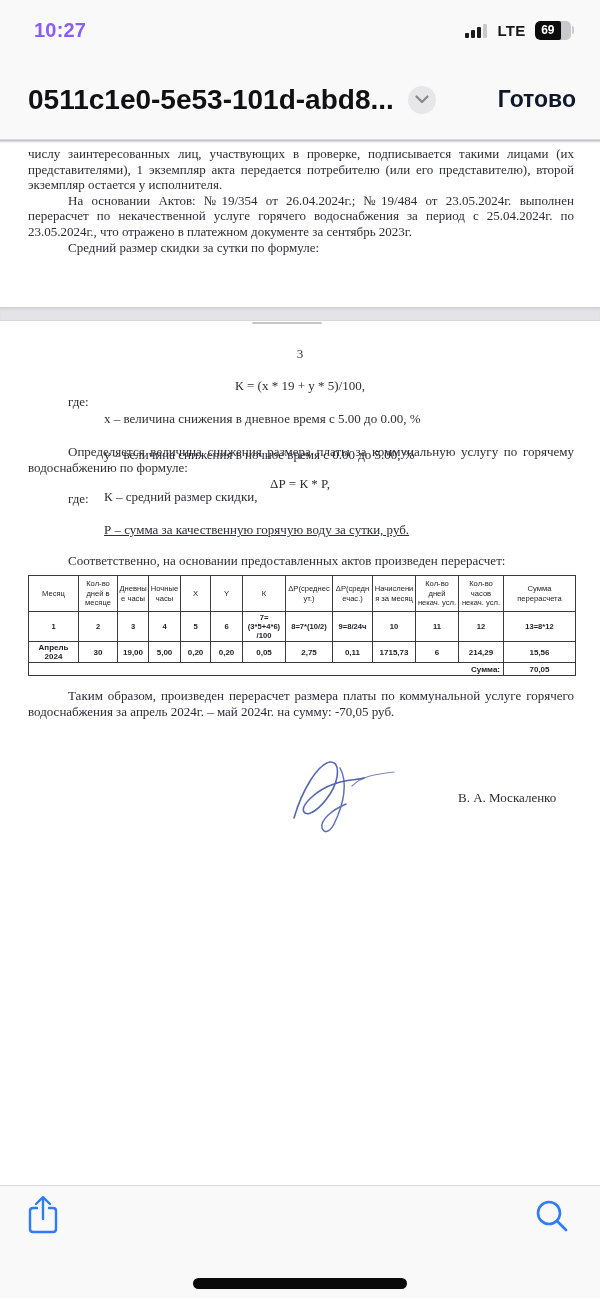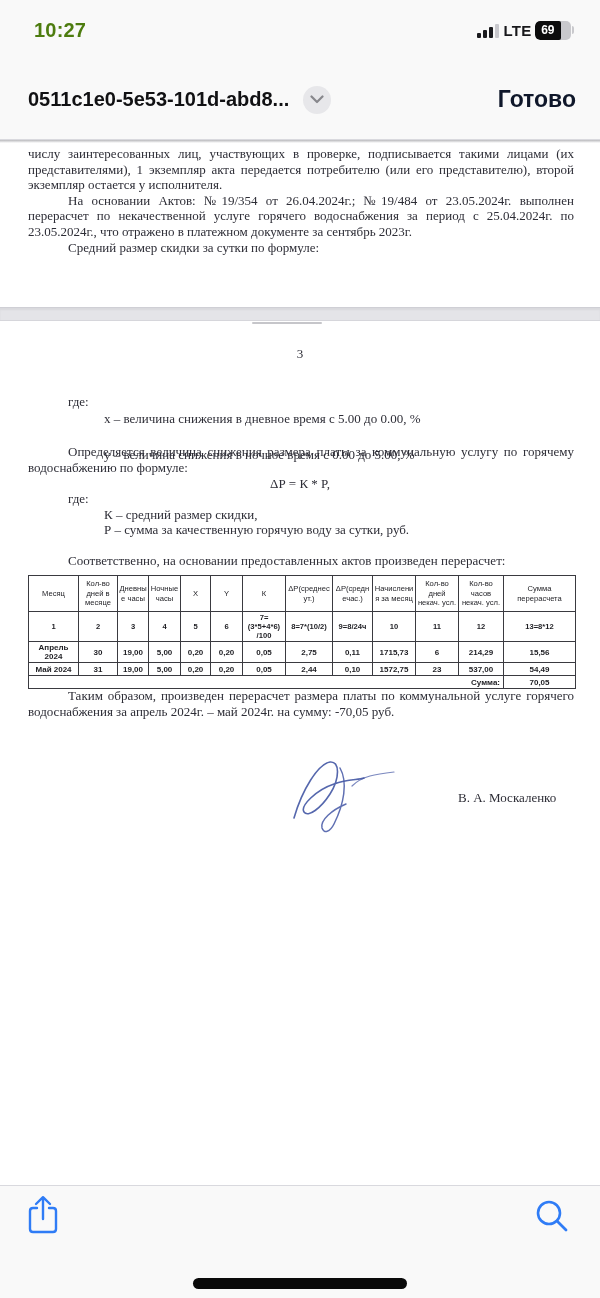--- a/index.html
+++ b/index.html
@@ -5,31 +5,31 @@
   * { margin:0; padding:0; box-sizing:border-box; }
   html,body { width:600px; }
   body {
     width:600px; height:1298px; position:relative; overflow:hidden;
     background:#fff; font-family:"Liberation Sans", sans-serif;
     -webkit-font-smoothing:antialiased;
   }
   
   .status-bar{position:absolute;left:0;top:0;width:600px;height:60px;background:#f9f9f9;
     display:flex;align-items:center;justify-content:space-between;padding:0 26px 0 34px;}
-  .sb-time{font-size:20px;font-weight:700;color:#4d7c0f;letter-spacing:.2px;text-align:right;}
-  .sb-right{display:flex;align-items:center;gap:3px;}
+  .sb-time{font-size:20px;font-weight:700;color:#8b5cf6;letter-spacing:.2px;text-align:right;}
+  .sb-right{display:flex;align-items:center;gap:9px;}
   .sb-lte{font-size:15px;font-weight:600;color:#18181b;letter-spacing:.3px;}
   .battery{position:relative;width:36px;height:19px;border-radius:5px;background:#c9c9cd;overflow:hidden;}
   .battery .fill{position:absolute;left:0;top:0;bottom:0;width:74%;background:#0c0c0d;border-radius:5px 2px 2px 5px;
     display:flex;align-items:center;justify-content:center;color:#fff;font-size:12px;font-weight:700;}
   .battery-nub{width:2.5px;height:8px;background:#c9c9cd;border-radius:0 2px 2px 0;margin-left:1px;}
   
   .nav-bar{position:absolute;left:0;top:60px;width:600px;height:80px;background:#f9f9f9;
     border-bottom:1px solid #d9d9de;display:flex;align-items:center;padding:0 24px 0 28px;}
-  .nav-title{font-size:20px;font-weight:700;color:#111113;white-space:nowrap;overflow:hidden;max-width:390px;}
+  .nav-title{font-size:28px;font-weight:700;color:#111113;white-space:nowrap;overflow:hidden;max-width:390px;}
   .chev-btn{width:28px;height:28px;border-radius:50%;background:#e7e7ea;display:flex;align-items:center;
     justify-content:center;margin-left:14px;flex:0 0 auto;}
   .done-btn{margin-left:auto;font-size:23px;font-weight:600;color:#0f172a;background:none;border:none;
     font-family:"Liberation Sans",sans-serif;}
   
   .doc{position:absolute;left:0;top:140px;width:600px;height:1045px;background:#fff;}
   .scan-top{position:absolute;left:0;top:0;width:100%;height:3px;
     background:linear-gradient(#808086,rgba(128,128,134,0));opacity:.55;}
   .doc-text{font-family:"Liberation Serif", serif;font-size:13px;line-height:15.6px;color:#2d2d36;}
   .justify{text-align:justify;}
@@ -41,22 +41,22 @@
   .smudge{position:absolute;top:182px;left:252px;width:70px;height:2px;background:#97979f;opacity:.55;border-radius:1px;}
   .centered{position:absolute;left:0;width:600px;text-align:center;}
   .pg-num{top:206px;}
   .formula1{top:238px;}
   .where1{position:absolute;left:68px;top:254px;}
   .defx{position:absolute;left:104px;top:271px;}
   .defy{position:absolute;left:104px;top:288px;margin-top:19px;}
   .opredel{position:absolute;left:28px;right:26px;top:304px;}
   .formula2{top:336px;}
   .where2{position:absolute;left:68px;top:351px;}
-  .defk{position:absolute;left:104px;top:367px;text-align:right;}
-  .defp{position:absolute;left:104px;top:382px;}
+  .defk{position:absolute;left:104px;top:349px;text-align:right;}
+  .defp{position:absolute;left:104px;top:382px;text-decoration:underline;}
   .sootv{position:absolute;left:68px;top:413px;}
   
   .tbl-wrap{position:absolute;left:28px;top:435px;width:547px;}
   table.recalc{border-collapse:collapse;width:547px;table-layout:fixed;
     font-family:"Liberation Sans",sans-serif;color:#1d1d22;}
   table.recalc td{border:1px solid #3a3a40;text-align:center;vertical-align:middle;
     overflow-wrap:anywhere;padding:1px 1px;}
   tr.hdr td{font-size:7.6px;line-height:1.25;height:36px;}
   tr.num td{font-size:7.6px;line-height:1.2;height:22px;font-weight:600;}
   tr.datarow td{font-size:8px;height:13px;font-weight:600;}
@@ -115,20 +115,21 @@
   <div class="p1 doc-text justify">
     <p>числу заинтересованных лиц, участвующих в проверке, подписывается такими лицами (их представителями), 1 экземпляр акта передается потребителю (или его представителю), второй экземпляр остается у исполнителя.</p>
     <p class="indent">На основании Актов: №19/354 от 26.04.2024г.; №19/484 от 23.05.2024г. выполнен перерасчет по некачественной услуге горячего водоснабжения за период с 25.04.2024г. по 23.05.2024г., что отражено в платежном документе за сентябрь 2023г.</p>
     <p class="indent">Средний размер скидки за сутки по формуле:</p>
   </div>
 
   <div class="page-gap"></div>
   <div class="smudge"></div>
 
   <div class="centered doc-text pg-num">3</div>
+  <div class="centered doc-text formula1">К = (x * 19 + y * 5)/100,</div>
   <div class="where1 doc-text">где:</div>
   <div class="defx doc-text">x – величина снижения в дневное время с 5.00 до 0.00, %</div>
   <div class="defy doc-text">у – величина снижения в ночное время с 0.00 до 5.00, %</div>
   <div class="opredel doc-text justify indent">Определяется величина снижения размера платы за коммунальную услугу по горячему водоснабжению по формуле:</div>
   <div class="centered doc-text formula2">ΔР = К * Р,</div>
   <div class="where2 doc-text">где:</div>
   <div class="defk doc-text">К – средний размер скидки,</div>
   <div class="defp doc-text">Р – сумма за качественную горячую воду за сутки, руб.</div>
   <div class="sootv doc-text">Соответственно, на основании предоставленных актов произведен перерасчет:</div>
 
@@ -188,35 +189,20 @@
             <td>0,20</td>
             <td>0,20</td>
             <td>0,05</td>
             <td>2,75</td>
             <td>0,11</td>
             <td>1715,73</td>
             <td>6</td>
             <td>214,29</td>
             <td>15,56</td>
           </tr>
-          <tr class="datarow">
-            <td>Май 2024</td>
-            <td>31</td>
-            <td>19,00</td>
-            <td>5,00</td>
-            <td>0,20</td>
-            <td>0,20</td>
-            <td>0,05</td>
-            <td>2,44</td>
-            <td>0,10</td>
-            <td>1572,75</td>
-            <td>23</td>
-            <td>537,00</td>
-            <td>54,49</td>
-          </tr>
           <tr class="total">
             <td colspan="12" class="lbl">Сумма:</td>
             <td>70,05</td>
           </tr>
         </tbody>
       </table>
   </div>
 
   <div class="itog doc-text justify indent">Таким образом, произведен перерасчет размера платы по коммунальной услуге горячего водоснабжения за апрель 2024г. – май 2024г. на сумму: -70,05 руб.</div>
 

